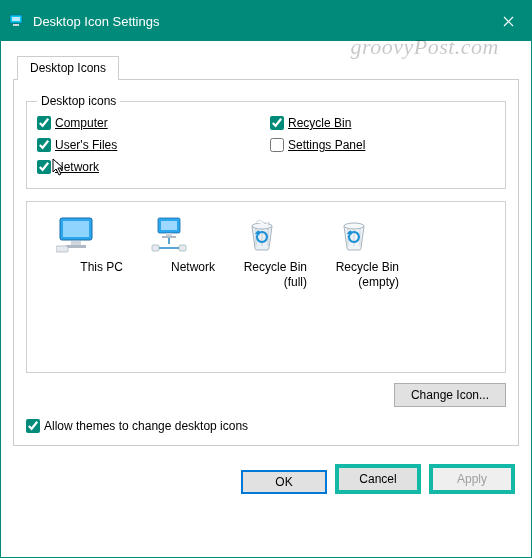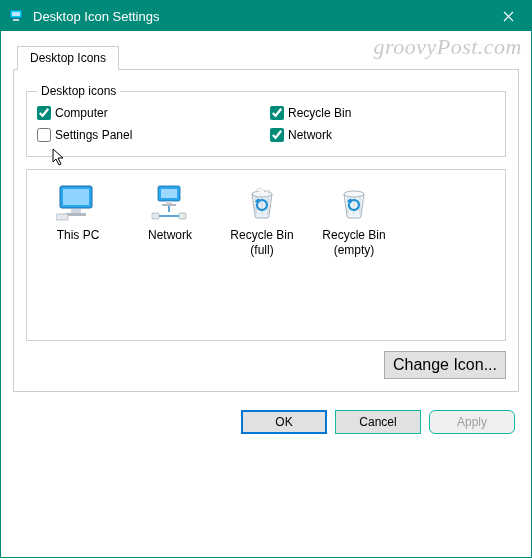--- a/index.html
+++ b/index.html
@@ -9,39 +9,39 @@
     font-size: 12px;
     background: #fff;
     width: 532px;
     height: 558px;
     overflow: hidden;
     border: 1px solid #008a7a;
   }
   .titlebar {
     background: #008a7a;
     color: #fff;
-    height: 30px;
+    height: 40px;
     display: flex;
     align-items: center;
     padding: 0 0 0 8px;
   }
   .titlebar .sys-icon {
     width: 16px; height: 16px;
     margin-right: 8px;
     display: flex; align-items: center; justify-content: center;
   }
   .titlebar .title { flex: 1; font-size: 13px; }
   .titlebar .close {
     width: 45px; height: 32px;
     display: flex; align-items: center; justify-content: center;
     cursor: pointer;
   }
   .watermark {
     position: absolute;
-    top: 34px; right: 10px;
+    top: 34px; right: 33px;
     font-family: Georgia, serif;
     font-style: italic;
     font-size: 22px;
     color: rgba(0,0,0,0.22);
     pointer-events: none;
     letter-spacing: 0.5px;
   }
   .tabstrip {
     display: flex;
     margin: 14px 0 0 16px;
@@ -72,20 +72,21 @@
   }
   fieldset.group legend {
     padding: 0 4px;
     font-size: 12px;
   }
   .check-grid {
     display: grid;
     grid-template-columns: 1fr 1fr;
     gap: 8px 8px;
     margin-bottom: 4px;
+    text-decoration: underline;
   }
   .check-item {
     display: flex;
     align-items: center;
     gap: 4px;
   }
   input[type=checkbox] {
     width: 14px; height: 14px;
     margin: 0;
     accent-color: #008a7a;
@@ -99,21 +100,21 @@
   .icon-panel {
     border: 1px solid #d0d0d0;
     height: 172px;
     padding: 10px 6px;
     display: flex;
     gap: 2px;
     background: #fff;
   }
   .icon-item {
     width: 90px;
-    text-align: center;
+    text-align: right;
     cursor: pointer;
   }
   .icon-item .pic {
     height: 44px;
     display: flex;
     align-items: center;
     justify-content: center;
     margin-bottom: 4px;
   }
   .icon-item .lbl {
@@ -122,23 +123,23 @@
   }
   .btn-row {
     display: flex;
     justify-content: flex-end;
     gap: 8px;
     margin-top: 10px;
   }
   button.wbtn {
     background: #e1e1e1;
     border: 1px solid #adadad;
-    padding: 4px 8px;
+    padding: 4px 16px;
     font-family: inherit;
-    font-size: 16px;
+    font-size: 12px;
     cursor: pointer;
     min-width: 110px;
     text-align: right;
   }
   .allow-row {
     margin-top: 12px;
     display: flex;
     align-items: center;
     gap: 4px;
   }
@@ -147,33 +148,32 @@
     justify-content: flex-end;
     gap: 8px;
     padding: 8px 16px 14px 16px;
     align-items: flex-end;
   }
   button.foot {
     min-width: 86px;
     padding: 4px 0;
     font-family: inherit;
     font-size: 12px;
-    border: 1px solid #14b8a6;
+    border: 4px solid #14b8a6;
     background: #e1e1e1;
     cursor: pointer;
   }
   button.foot.default {
     border: 2px solid #0078d7;
     padding: 3px 0;
   }
   button.foot:disabled {
     color: #a0a0a0;
     background: #efefef;
     cursor: default;
-    border-radius: 6px;
   }
 </style>
 </head>
 <body>
 
 <div class="titlebar">
   <span class="sys-icon">
     <svg width="16" height="16" viewBox="0 0 16 16">
       <rect x="1" y="2" width="12" height="8" rx="1" fill="#00c8f0" stroke="#006080" stroke-width="0.6"></rect>
       <rect x="3" y="4" width="8" height="4" fill="#bde8ff"></rect>
@@ -201,20 +201,24 @@
     <div class="check-grid">
       <label class="check-item">
         <input type="checkbox" checked="" style="">
         <span>Computer</span>
       </label>
       <label class="check-item">
         <input type="checkbox" checked="" style="">
         <span>Recycle Bin</span>
       </label>
       <label class="check-item">
+        <input type="checkbox" checked="" style="">
+        <span>User's Files</span>
+      </label>
+      <label class="check-item">
         <input type="checkbox" style="">
         <span>Settings Panel</span>
       </label>
       <label class="check-item">
         <input type="checkbox" checked="" style="">
         <span>Network</span>
       </label>
     </div>
   </fieldset>
 
@@ -276,20 +280,24 @@
       <div class="lbl" style="white-space:pre-line">Recycle Bin
 (empty)</div>
     </div>
 
   </div>
 
   <div class="btn-row">
     <button class="wbtn">Change Icon...</button>
   </div>
 
+  <label class="allow-row">
+    <input type="checkbox" checked="" style="">
+    <span>Allow themes to change desktop icons</span>
+  </label>
 
   <svg class="cursor-overlay" viewBox="0 0 14 18">
     <path d="M1 1 L1 14 L4 11 L7 17 L9 16 L6 10 L11 10 Z" fill="#fff" stroke="#000" stroke-width="1"></path>
   </svg>
 
 </div>
 
 <div class="footer">
   <button class="foot default">OK</button>
   <button class="foot">Cancel</button>

